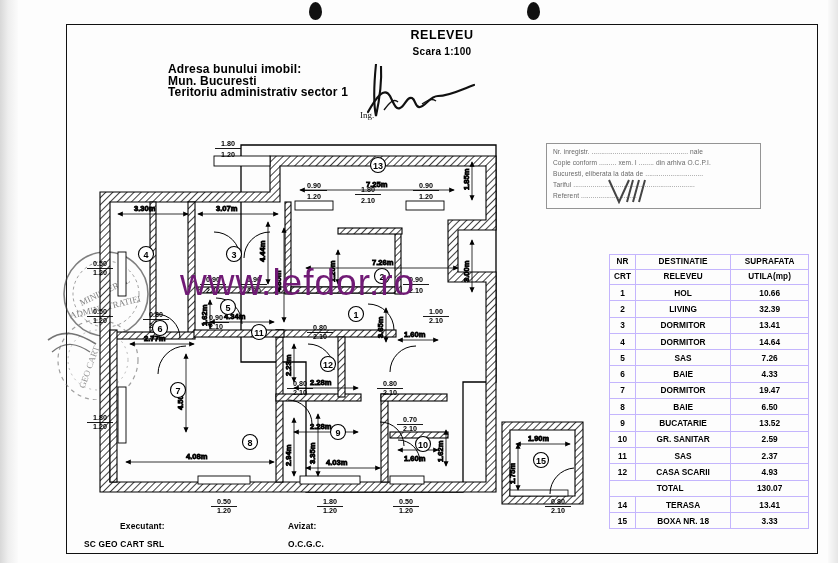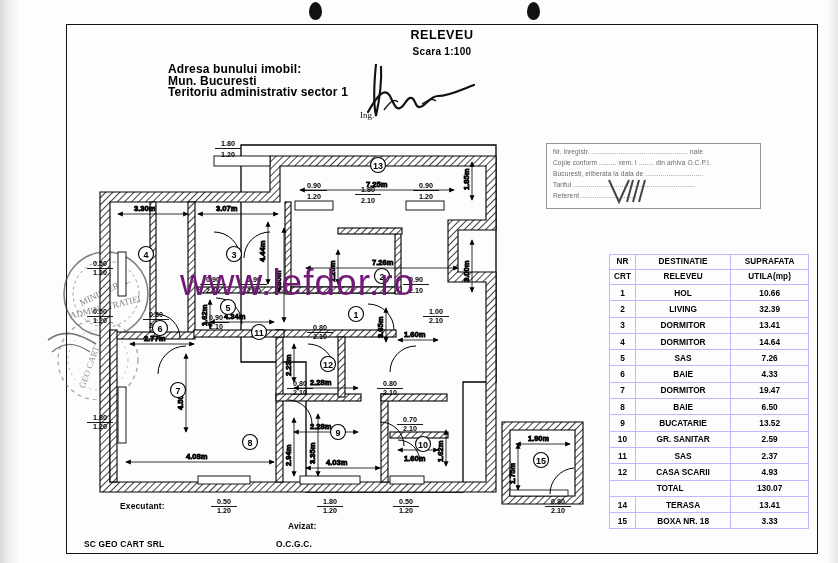--- a/index.html
+++ b/index.html
@@ -53,24 +53,24 @@
       height:16.3px; line-height:10px; }
   .tbl .c-nr { width:26px; }
   .tbl .c-dest { width:96px;border-radius:7px; }
   .tbl .c-sup { width:78px; }
   .tbl thead td { height:15px; font-size:8.2px; letter-spacing:.1px; }
 
   
   #plan { position:absolute; left:38px; top:132px; }
 
   .ft { position:absolute; font-size:8.4px; font-weight:bold; letter-spacing:.2px; }
-  .ft-exec-l { left:84px; top:501px;padding-left:36px; }
+  .ft-exec-l { left:84px; top:521px;padding-left:36px; }
   .ft-exec-v { left:84px; top:539px; }
   .ft-aviz-l { left:288px; top:521px; }
-  .ft-aviz-v { left:276px; top:539px; }
+  .ft-aviz-v { left:288px; top:539px; }
 </style>
 </head>
 <body>
 
 <div id="sheet">
 
   <div class="scan-edge-l"></div>
   <div class="scan-edge-r"></div>
   <div class="punch" style="left:309px;top:2px;"></div>
   <div class="punch" style="left:527px;top:2px;"></div>

